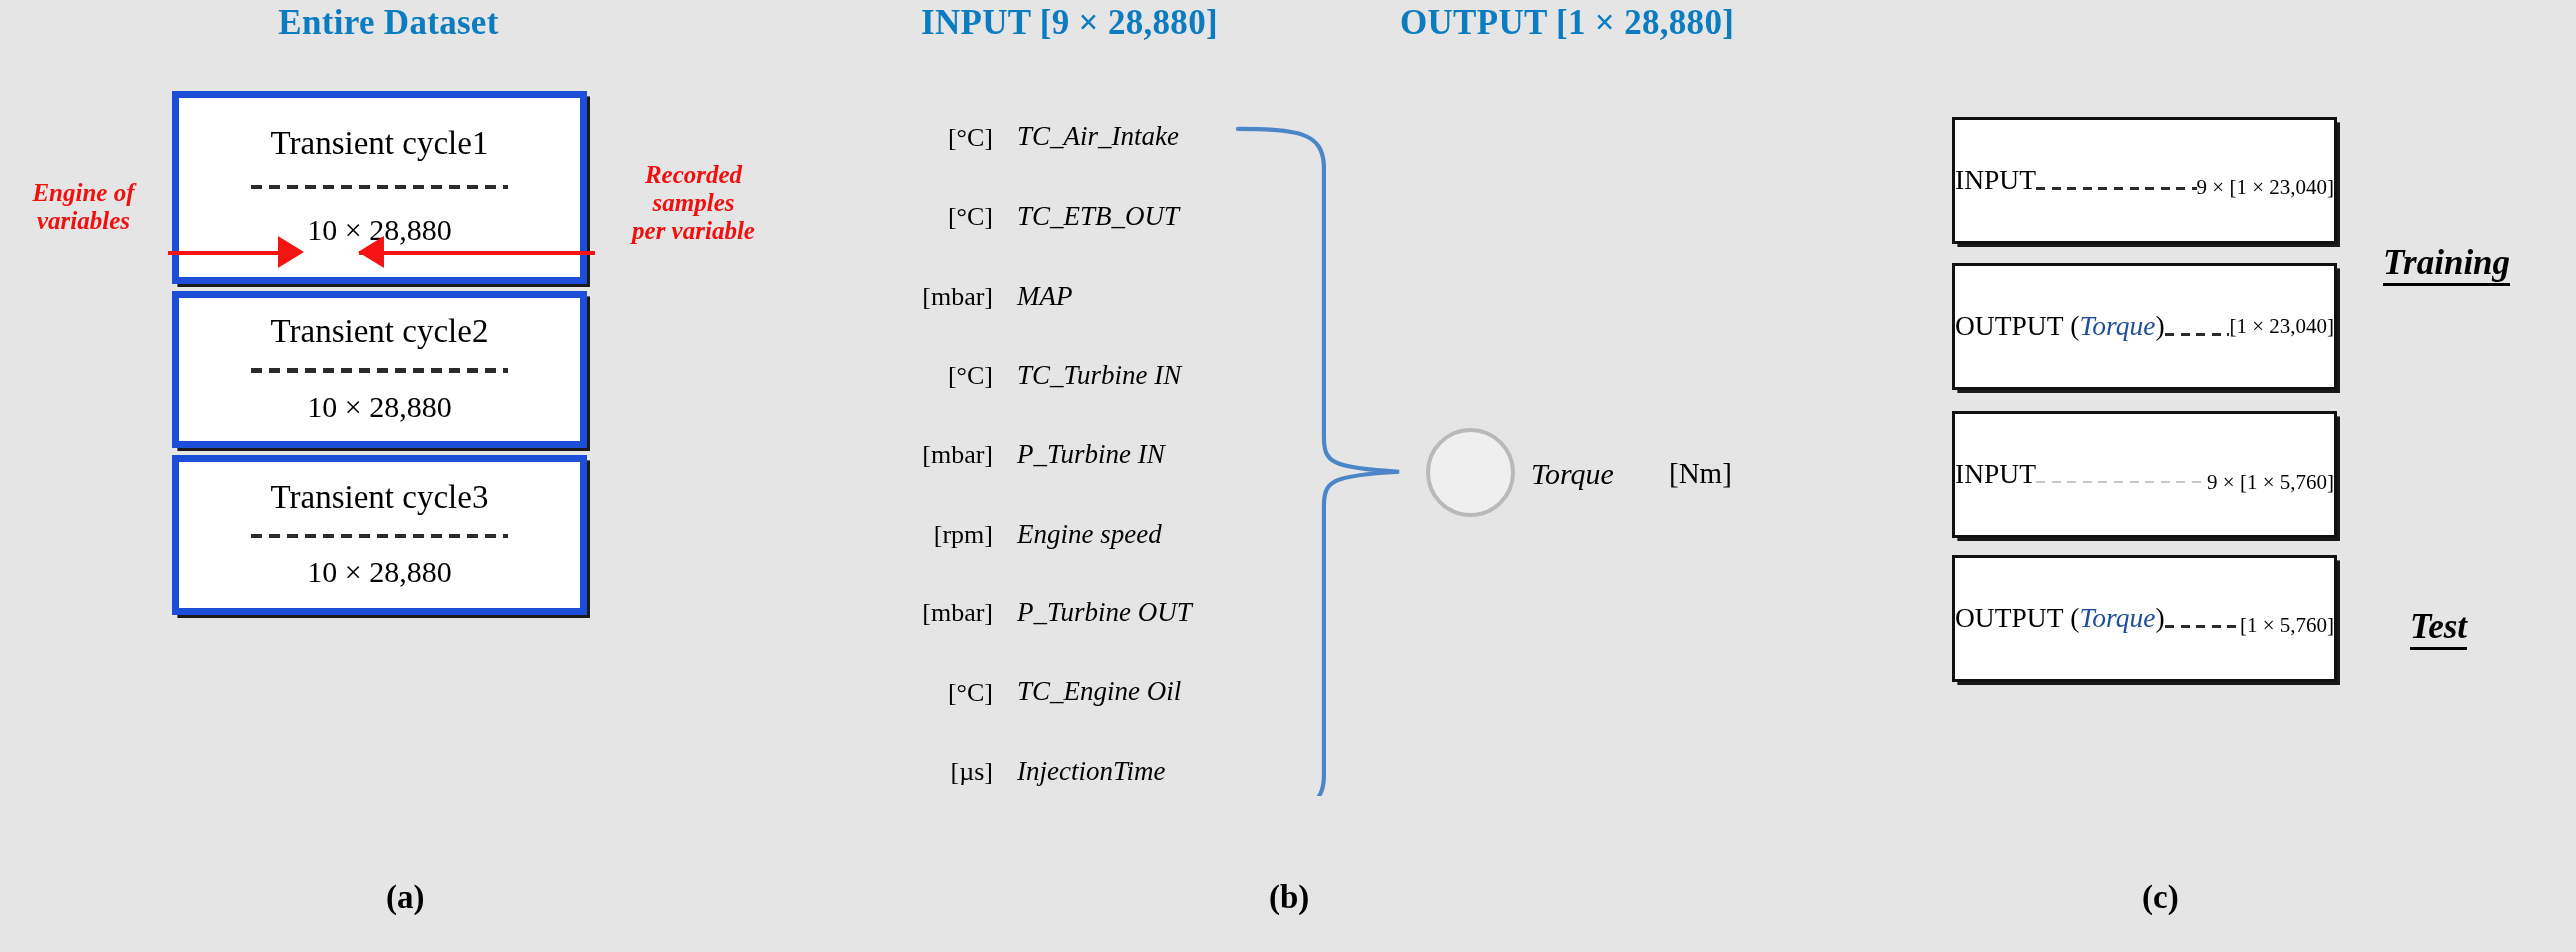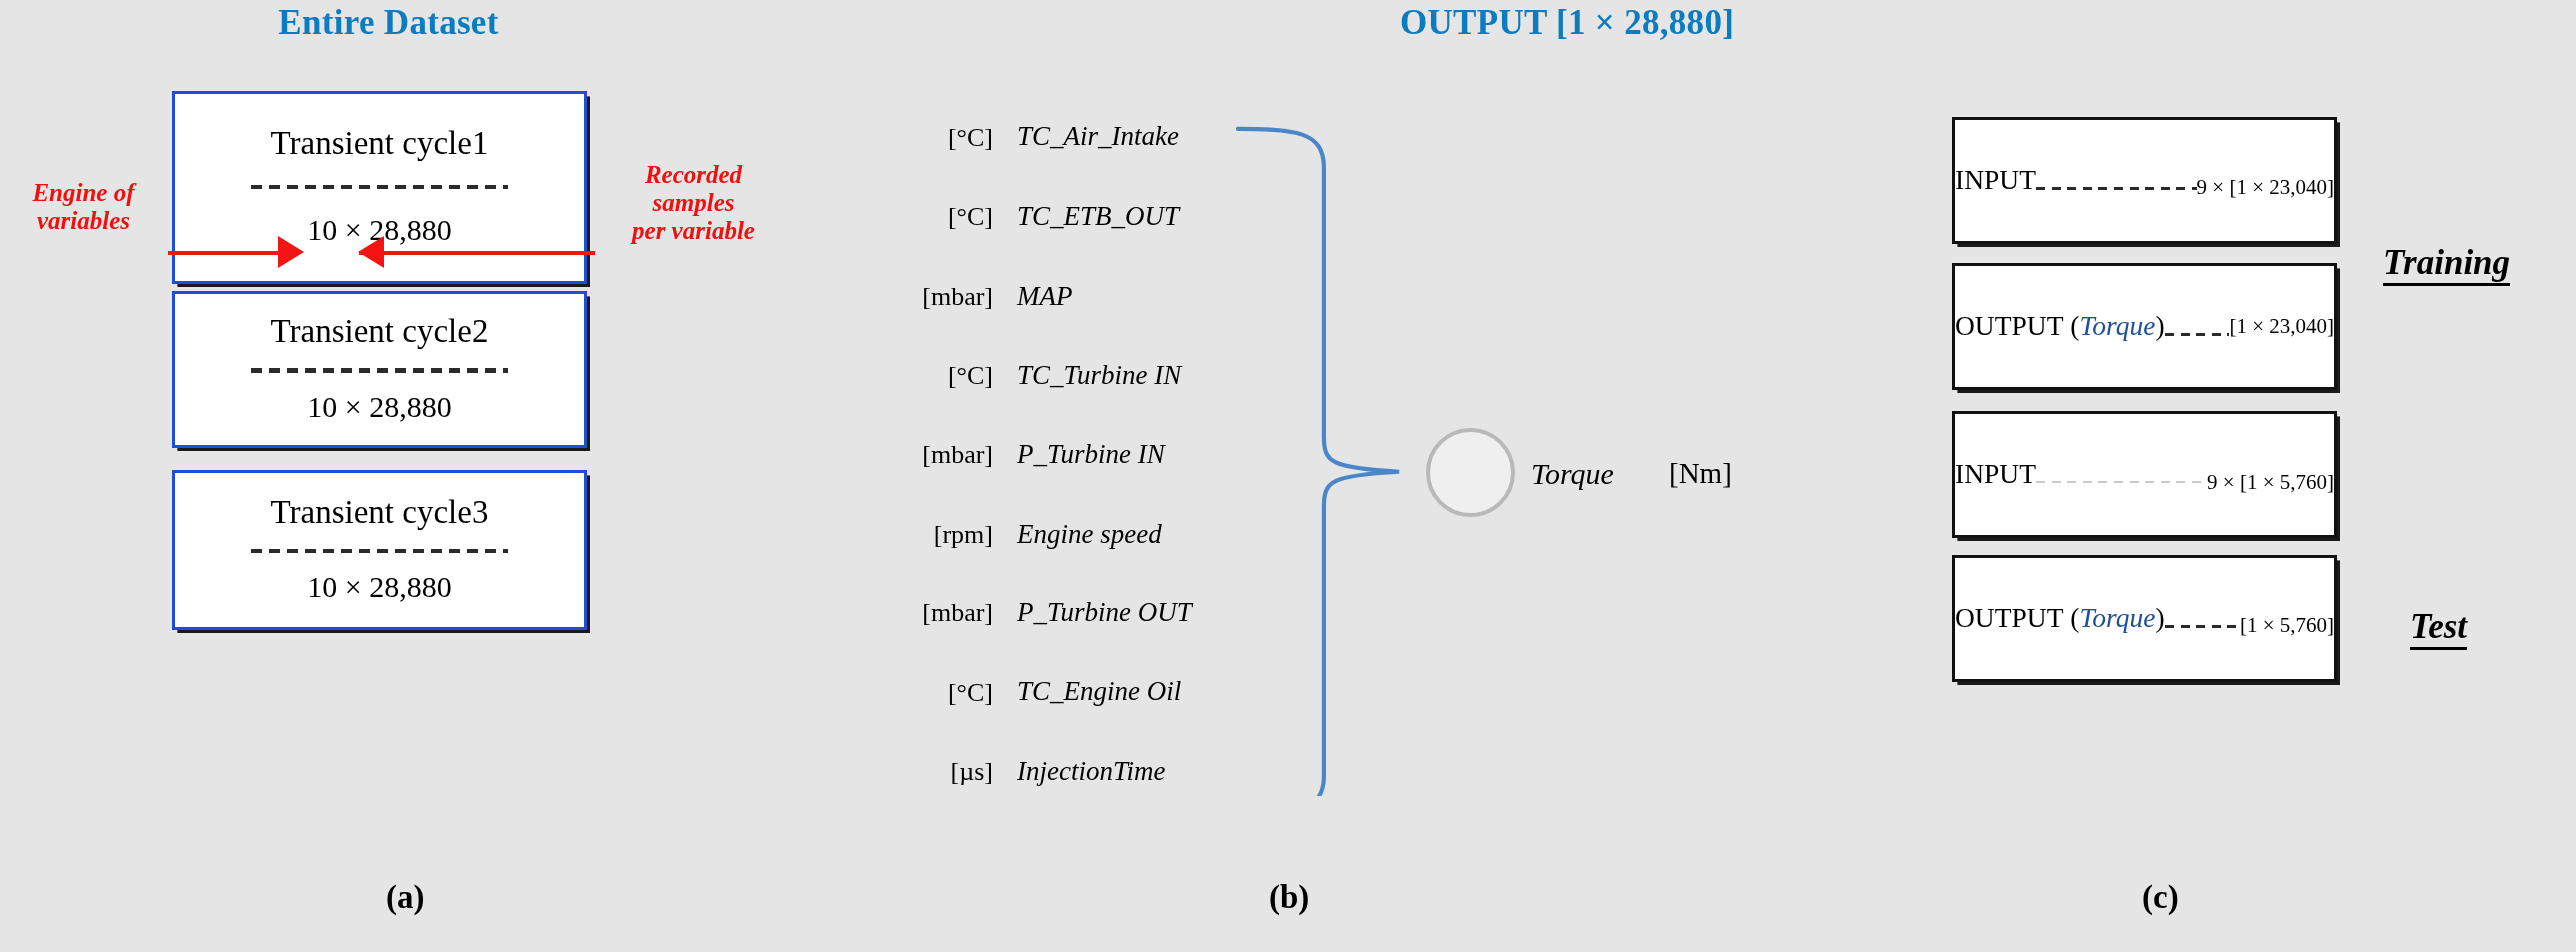--- a/index.html
+++ b/index.html
@@ -35,21 +35,21 @@
     font-style: italic;
     font-weight: bold;
     font-size: 25px;
     line-height: 1.12;
     font-family: "Liberation Serif", "DejaVu Serif", serif;
     text-align: center;
   }
 
   
   .cycle-box {
-    border: 3px solid #1d4ed8;
+    border: 7px solid #1d4ed8;
     background: #ffffff;
     box-shadow: 4.2px 4.2px 0 -1.2px #1a1a1a;
     box-sizing: border-box;
     display: flex;
     flex-direction: column;
     align-items: center;
     justify-content: center;
   }
   .cycle-title {
     font-size: 33px;
@@ -188,21 +188,21 @@
     <div class="dash-sep" style="width:257px; margin-top:25px;"></div>
     <div class="cycle-dims" style="margin-top:26px;">10 × 28,880</div>
   </div>
 
   <div class="abs cycle-box" style="left:172px; top:291px; width:415px; height:157px;">
     <div class="cycle-title" style="margin-top:-2.4px;">Transient cycle2</div>
     <div class="dash-sep" style="width:257px; margin-top:20.3px;"></div>
     <div class="cycle-dims" style="margin-top:19px;">10 × 28,880</div>
   </div>
 
-  <div class="abs cycle-box" style="left:172px; top:470px; width:415px; height:160px;justify-content:center;">
+  <div class="abs cycle-box" style="left:172px; top:455px; width:415px; height:160px;justify-content:center;">
     <div class="cycle-title" style="margin-top:-2.4px;">Transient cycle3</div>
     <div class="dash-sep" style="width:257px; margin-top:20.3px;"></div>
     <div class="cycle-dims" style="margin-top:19px;">10 × 28,880</div>
   </div>
 
   <div class="abs red-note" style="left:0px; top:179px; width:167px;">
     <div>Engine of</div>
     <div>variables</div>
   </div>
 
@@ -213,20 +213,21 @@
   </div>
 
   <div class="arrow-shaft" style="left:168px; top:251px; width:120px;"></div>
   <div class="arrow-head-right" style="left:278px; top:236px;"></div>
 
   <div class="arrow-shaft" style="left:359px; top:251px; width:236px;"></div>
   <div class="arrow-head-left" style="left:358px; top:236px;"></div>
 
   <div class="panel-caption" style="left:386px; top:879px;">(a)</div>
 
+  <div class="abs blue-head" style="left:921px; top:3px;">INPUT  [9 × 28,880]</div>
   <div class="abs blue-head" style="left:1400px; top:3px;">OUTPUT  [1 × 28,880]</div>
 
   <div class="var-unit" style="left:849px; top:123px; width:144px;">[°C]</div>
   <div class="var-name" style="left:1017px; top:121px;">TC_Air_Intake</div>
 
   <div class="var-unit" style="left:849px; top:202px; width:144px;">[°C]</div>
   <div class="var-name" style="left:1017px; top:201px;">TC_ETB_OUT</div>
 
   <div class="var-unit" style="left:849px; top:282px; width:144px;">[mbar]</div>
   <div class="var-name" style="left:1017px; top:281px;">MAP</div>

